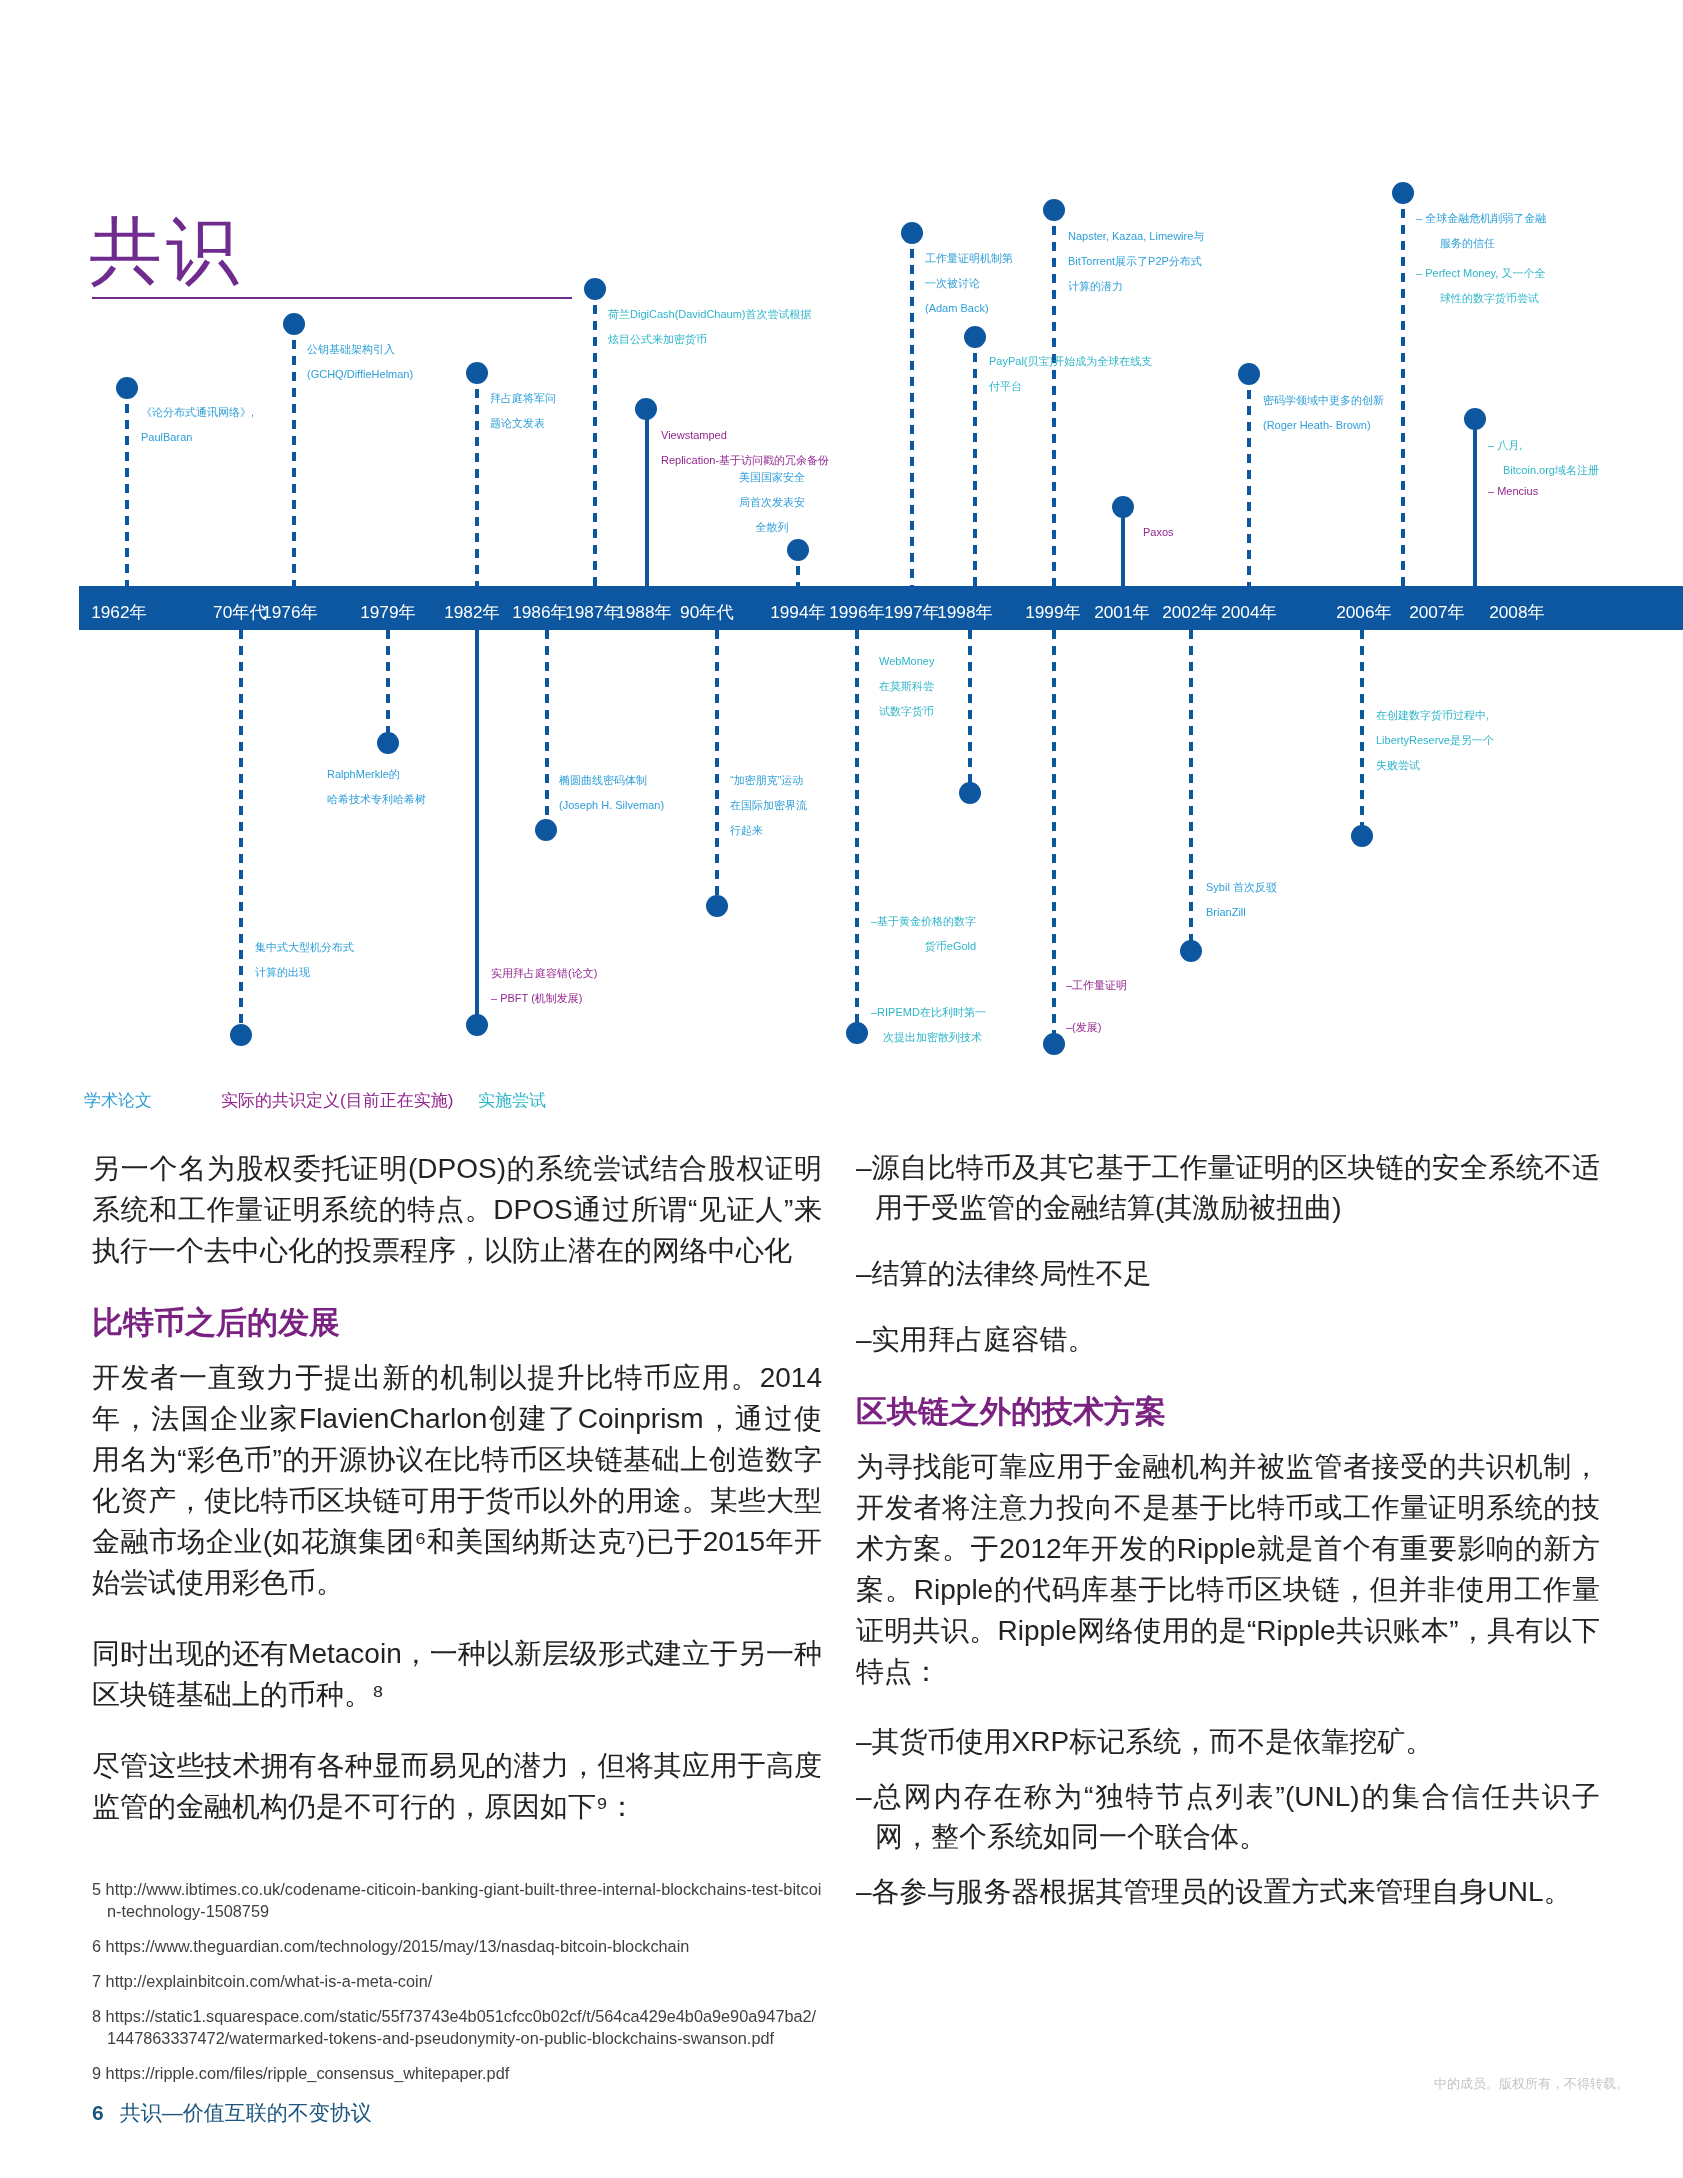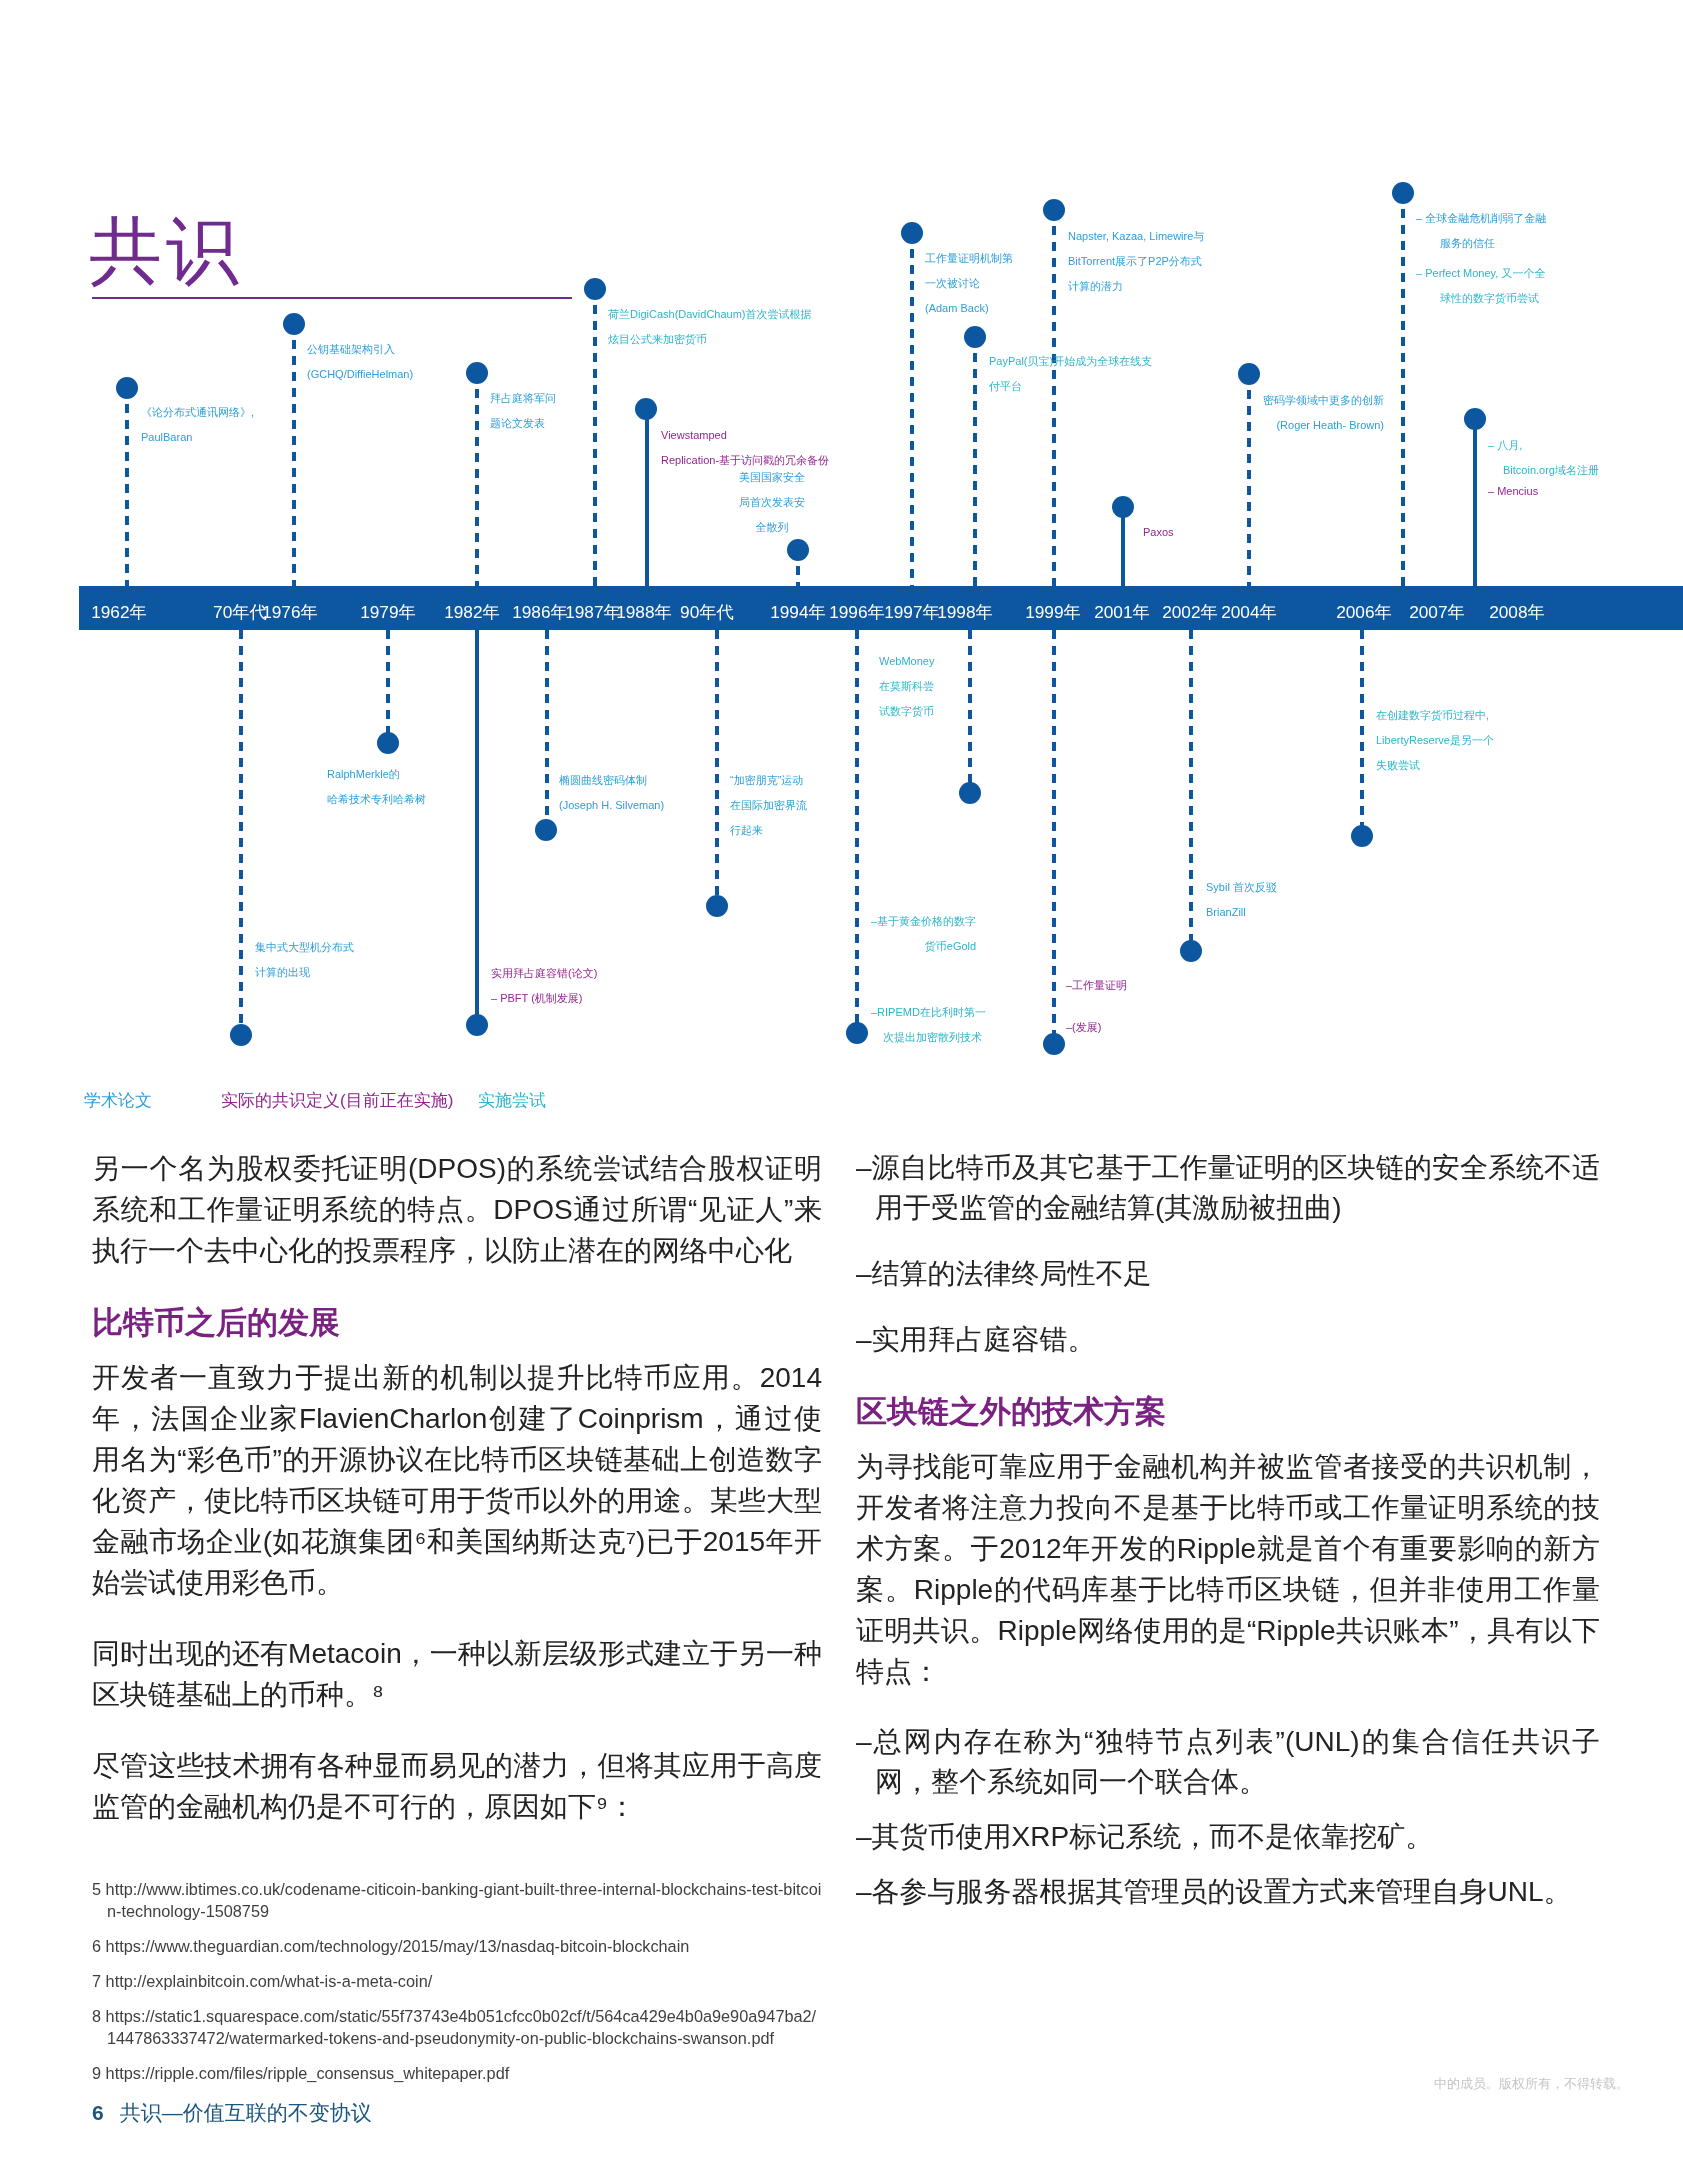--- a/index.html
+++ b/index.html
@@ -147,21 +147,21 @@
       <div>付平台</div>
     </div>
     <div class="tl-label" style="left: 1068px; top: 224px; color: rgb(46, 159, 217);">
       <div>Napster, Kazaa, Limewire与</div>
       <div>BitTorrent展示了P2P分布式</div>
       <div>计算的潜力</div>
     </div>
     <div class="tl-label" style="left: 1143px; top: 520px; color: rgb(147, 39, 143);">
       <div>Paxos</div>
     </div>
-    <div class="tl-label" style="left: 1263px; top: 388px; color: rgb(46, 159, 217); text-align: right;">
+    <div class="tl-label" style="left: 1263px; top: 388px; color: rgb(46, 159, 217);">
       <div>密码学领域中更多的创新</div>
       <div>(Roger Heath- Brown)</div>
     </div>
     <div class="tl-label" style="left: 1416px; top: 206px; color: rgb(46, 159, 217);">
       <div>–  全球金融危机削弱了金融</div>
       <div style="padding-left: 24px;">服务的信任</div>
     </div>
     <div class="tl-label" style="left: 1416px; top: 261px; color: rgb(46, 181, 201);">
       <div>–  Perfect Money, 又一个全</div>
       <div style="padding-left: 24px;">球性的数字货币尝试</div>
@@ -240,22 +240,22 @@
       <div class="footnote">8 https://static1.squarespace.com/static/55f73743e4b051cfcc0b02cf/t/564ca429e4b0a9e90a947ba2/1447863337472/watermarked-tokens-and-pseudonymity-on-public-blockchains-swanson.pdf</div>
       <div class="footnote">9 https://ripple.com/files/ripple_consensus_whitepaper.pdf</div>
     </div>
   </div>
 <div class="abs" id="right-col">
     <div class="bullet" style="margin-bottom: 26px;">–源自比特币及其它基于工作量证明的区块链的安全系统不适用于受监管的金融结算(其激励被扭曲)</div>
     <div class="bullet" style="margin-bottom: 26px;">–结算的法律终局性不足</div>
     <div class="bullet" style="margin-bottom: 26px;">–实用拜占庭容错。</div>
     <div class="heading">区块链之外的技术方案</div>
     <div class="para">为寻找能可靠应用于金融机构并被监管者接受的共识机制，开发者将注意力投向不是基于比特币或工作量证明系统的技术方案。于2012年开发的Ripple就是首个有重要影响的新方案。Ripple的代码库基于比特币区块链，但并非使用工作量证明共识。Ripple网络使用的是“Ripple共识账本”，具有以下特点：</div>
+    <div class="bullet" style="margin-bottom: 15px;">–其货币使用XRP标记系统，而不是依靠挖矿。</div>
     <div class="bullet" style="margin-bottom: 15px;">–总网内存在称为“独特节点列表”(UNL)的集合信任共识子网，整个系统如同一个联合体。</div>
-    <div class="bullet" style="margin-bottom: 15px;">–其货币使用XRP标记系统，而不是依靠挖矿。</div>
     <div class="bullet" style="margin-bottom: 15px;">–各参与服务器根据其管理员的设置方式来管理自身UNL。</div>
   </div>
 
 <div class="abs" id="footer-left">
   <span class="num">6</span><span>共识—价值互联的不变协议</span>
 </div>
 <div class="abs" id="copyright">
   <div>中的成员。版权所有，不得转载。</div>
 </div>
 

